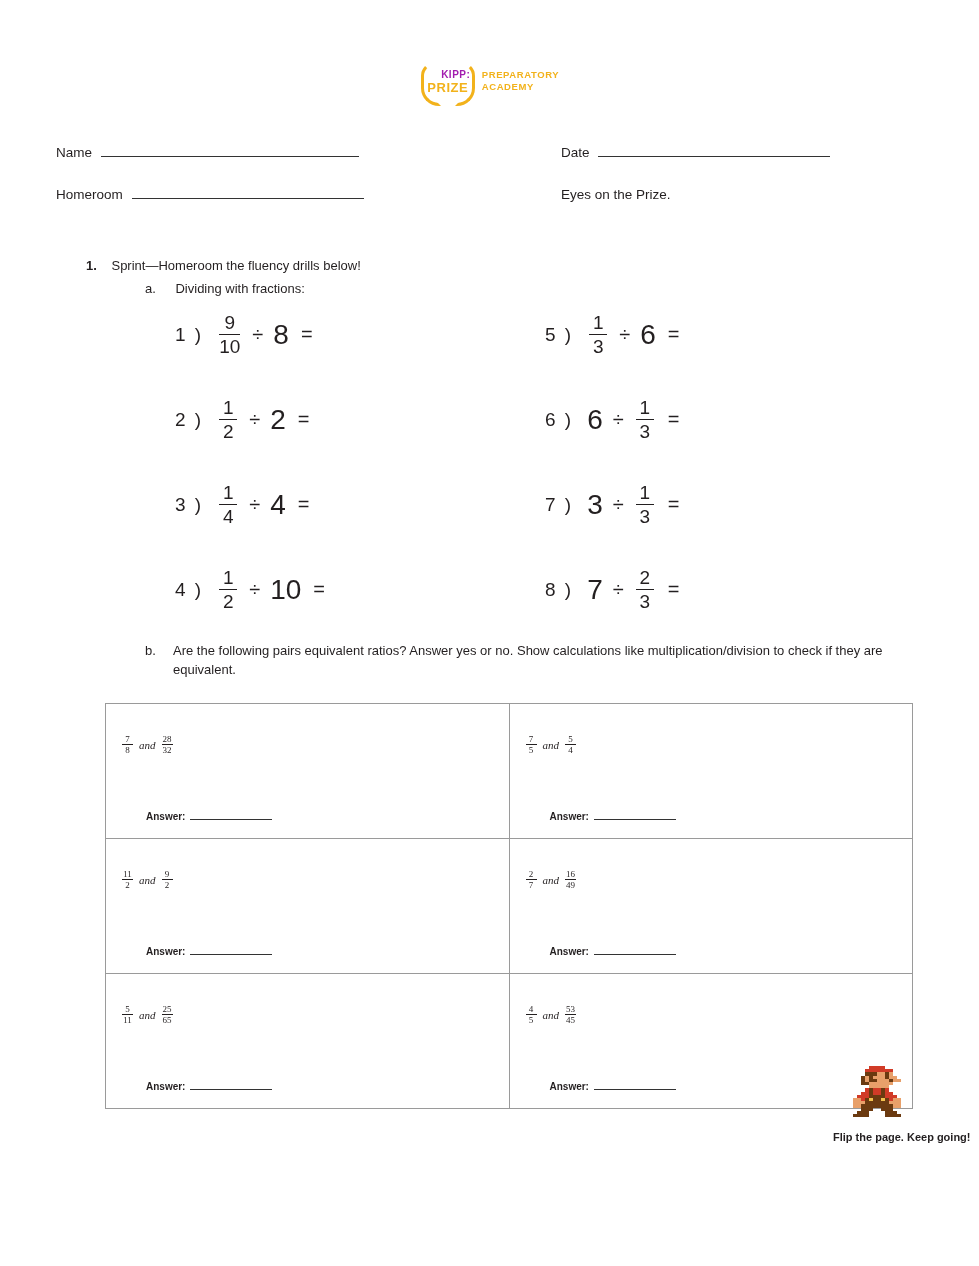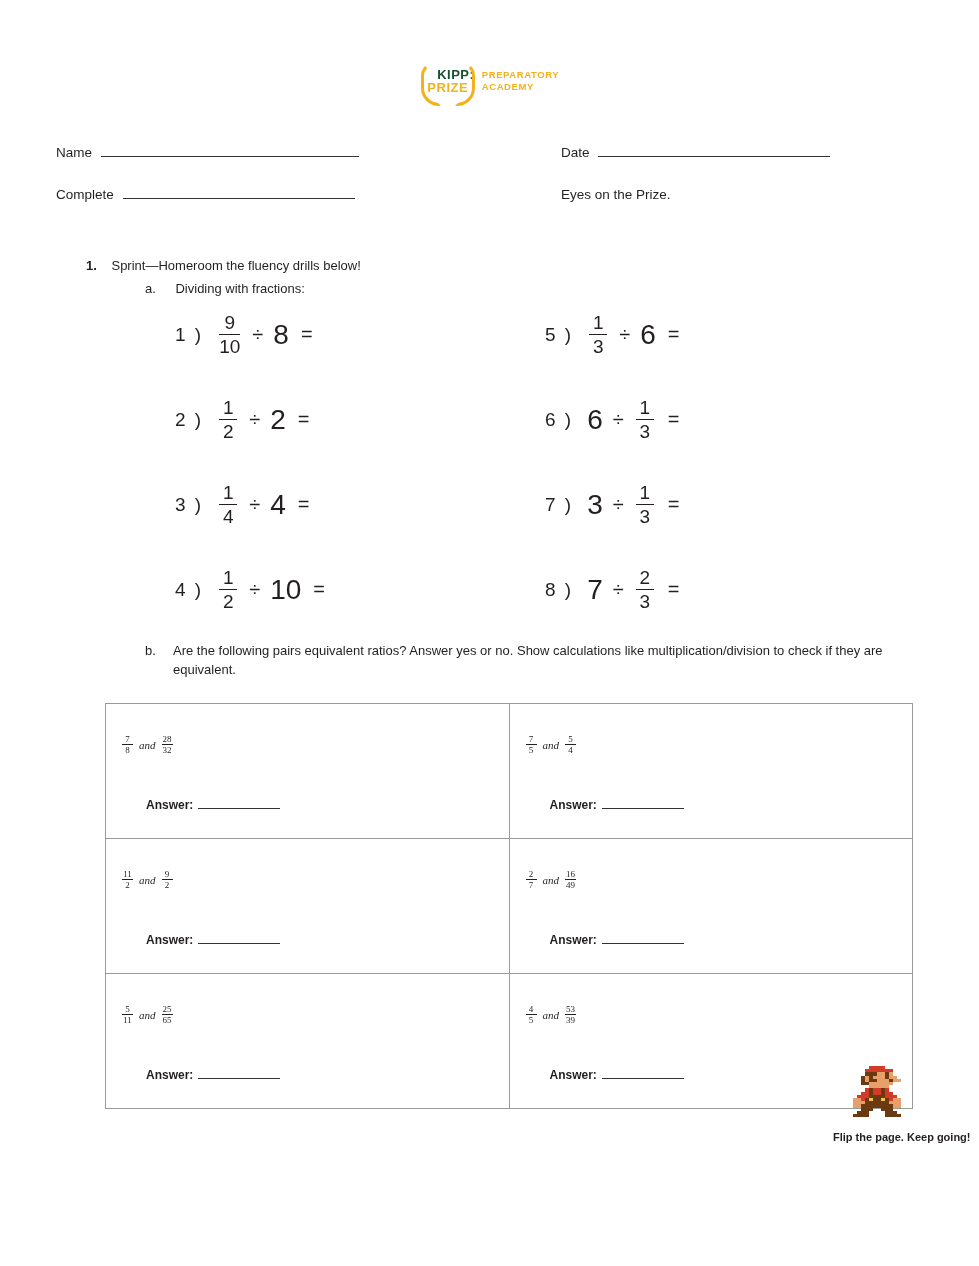--- a/index.html
+++ b/index.html
@@ -57,24 +57,24 @@
     left: 1px;
     border-right-color: transparent;
     border-radius: 14px 0 0 18px;
   }
   .logo-badge .wreath-r {
     right: 1px;
     border-left-color: transparent;
     border-radius: 0 14px 18px 0;
   }
   .logo-kipp {
-    font-size: 13px;
+    font-size: 10px;
     font-weight: bold;
     letter-spacing: 0.5px;
-    color: #14532d;
+    color: #a21caf;
     line-height: 13px;
     margin-left: 16px;
   }
   .logo-prize {
     font-size: 13px;
     font-weight: bold;
     letter-spacing: 0.5px;
     color: #f2b21b;
     line-height: 14px;
   }
@@ -251,22 +251,22 @@
     min-width: 11px;
     text-align: center;
   }
   .cell-frac .andw {
     margin: 0 4px;
     font-style: italic;
   }
   .answer {
     position: absolute;
     left: 40px;
-    bottom: 26px;
-    font-size: 12px;
+    bottom: 16px;
+    font-size: 10px;
     font-weight: bold;
     color: #231f20;
     white-space: nowrap;
   }
   .answer .rule-ans {
     display: inline-block;
     width: 82px;
     border-bottom: 1px solid #333;
     height: 11px;
     margin-left: 5px;
@@ -317,21 +317,21 @@
 
   <div class="hdr-row hdr-name">
     <span>Name</span>
     <span class="rule w280"></span>
   </div>
   <div class="hdr-row hdr-date">
     <span>Date</span>
     <span class="rule w232"></span>
   </div>
   <div class="hdr-row hdr-home">
-    <span>Complete</span>
+    <span>Homeroom</span>
     <span class="rule w232"></span>
   </div>
   <div class="hdr-row hdr-motto">Eyes on the Prize.</div>
 
 
   <div class="item1">
     <span class="num">1.</span>
     <b>Sprint</b><span>—Homeroom the fluency drills below!</span>
   </div>
 
@@ -507,21 +507,21 @@
           </td>
           <td>
             <div class="cell-frac">
               <span class="sfrac">
                 <span class="nmr">4</span>
                 <span class="den">5</span>
               </span>
               <span class="andw">and</span>
               <span class="sfrac">
                 <span class="nmr">53</span>
-                <span class="den">39</span>
+                <span class="den">45</span>
               </span>
             </div>
             <div class="answer"><span>Answer:</span><span class="rule-ans"></span></div>
           </td>
         </tr>
       </tbody>
   </table>
 
   <div class="mario">
       <div style="left: 16px; top: 0px; height: 3.4px; background: rgb(209, 59, 39);"></div>

